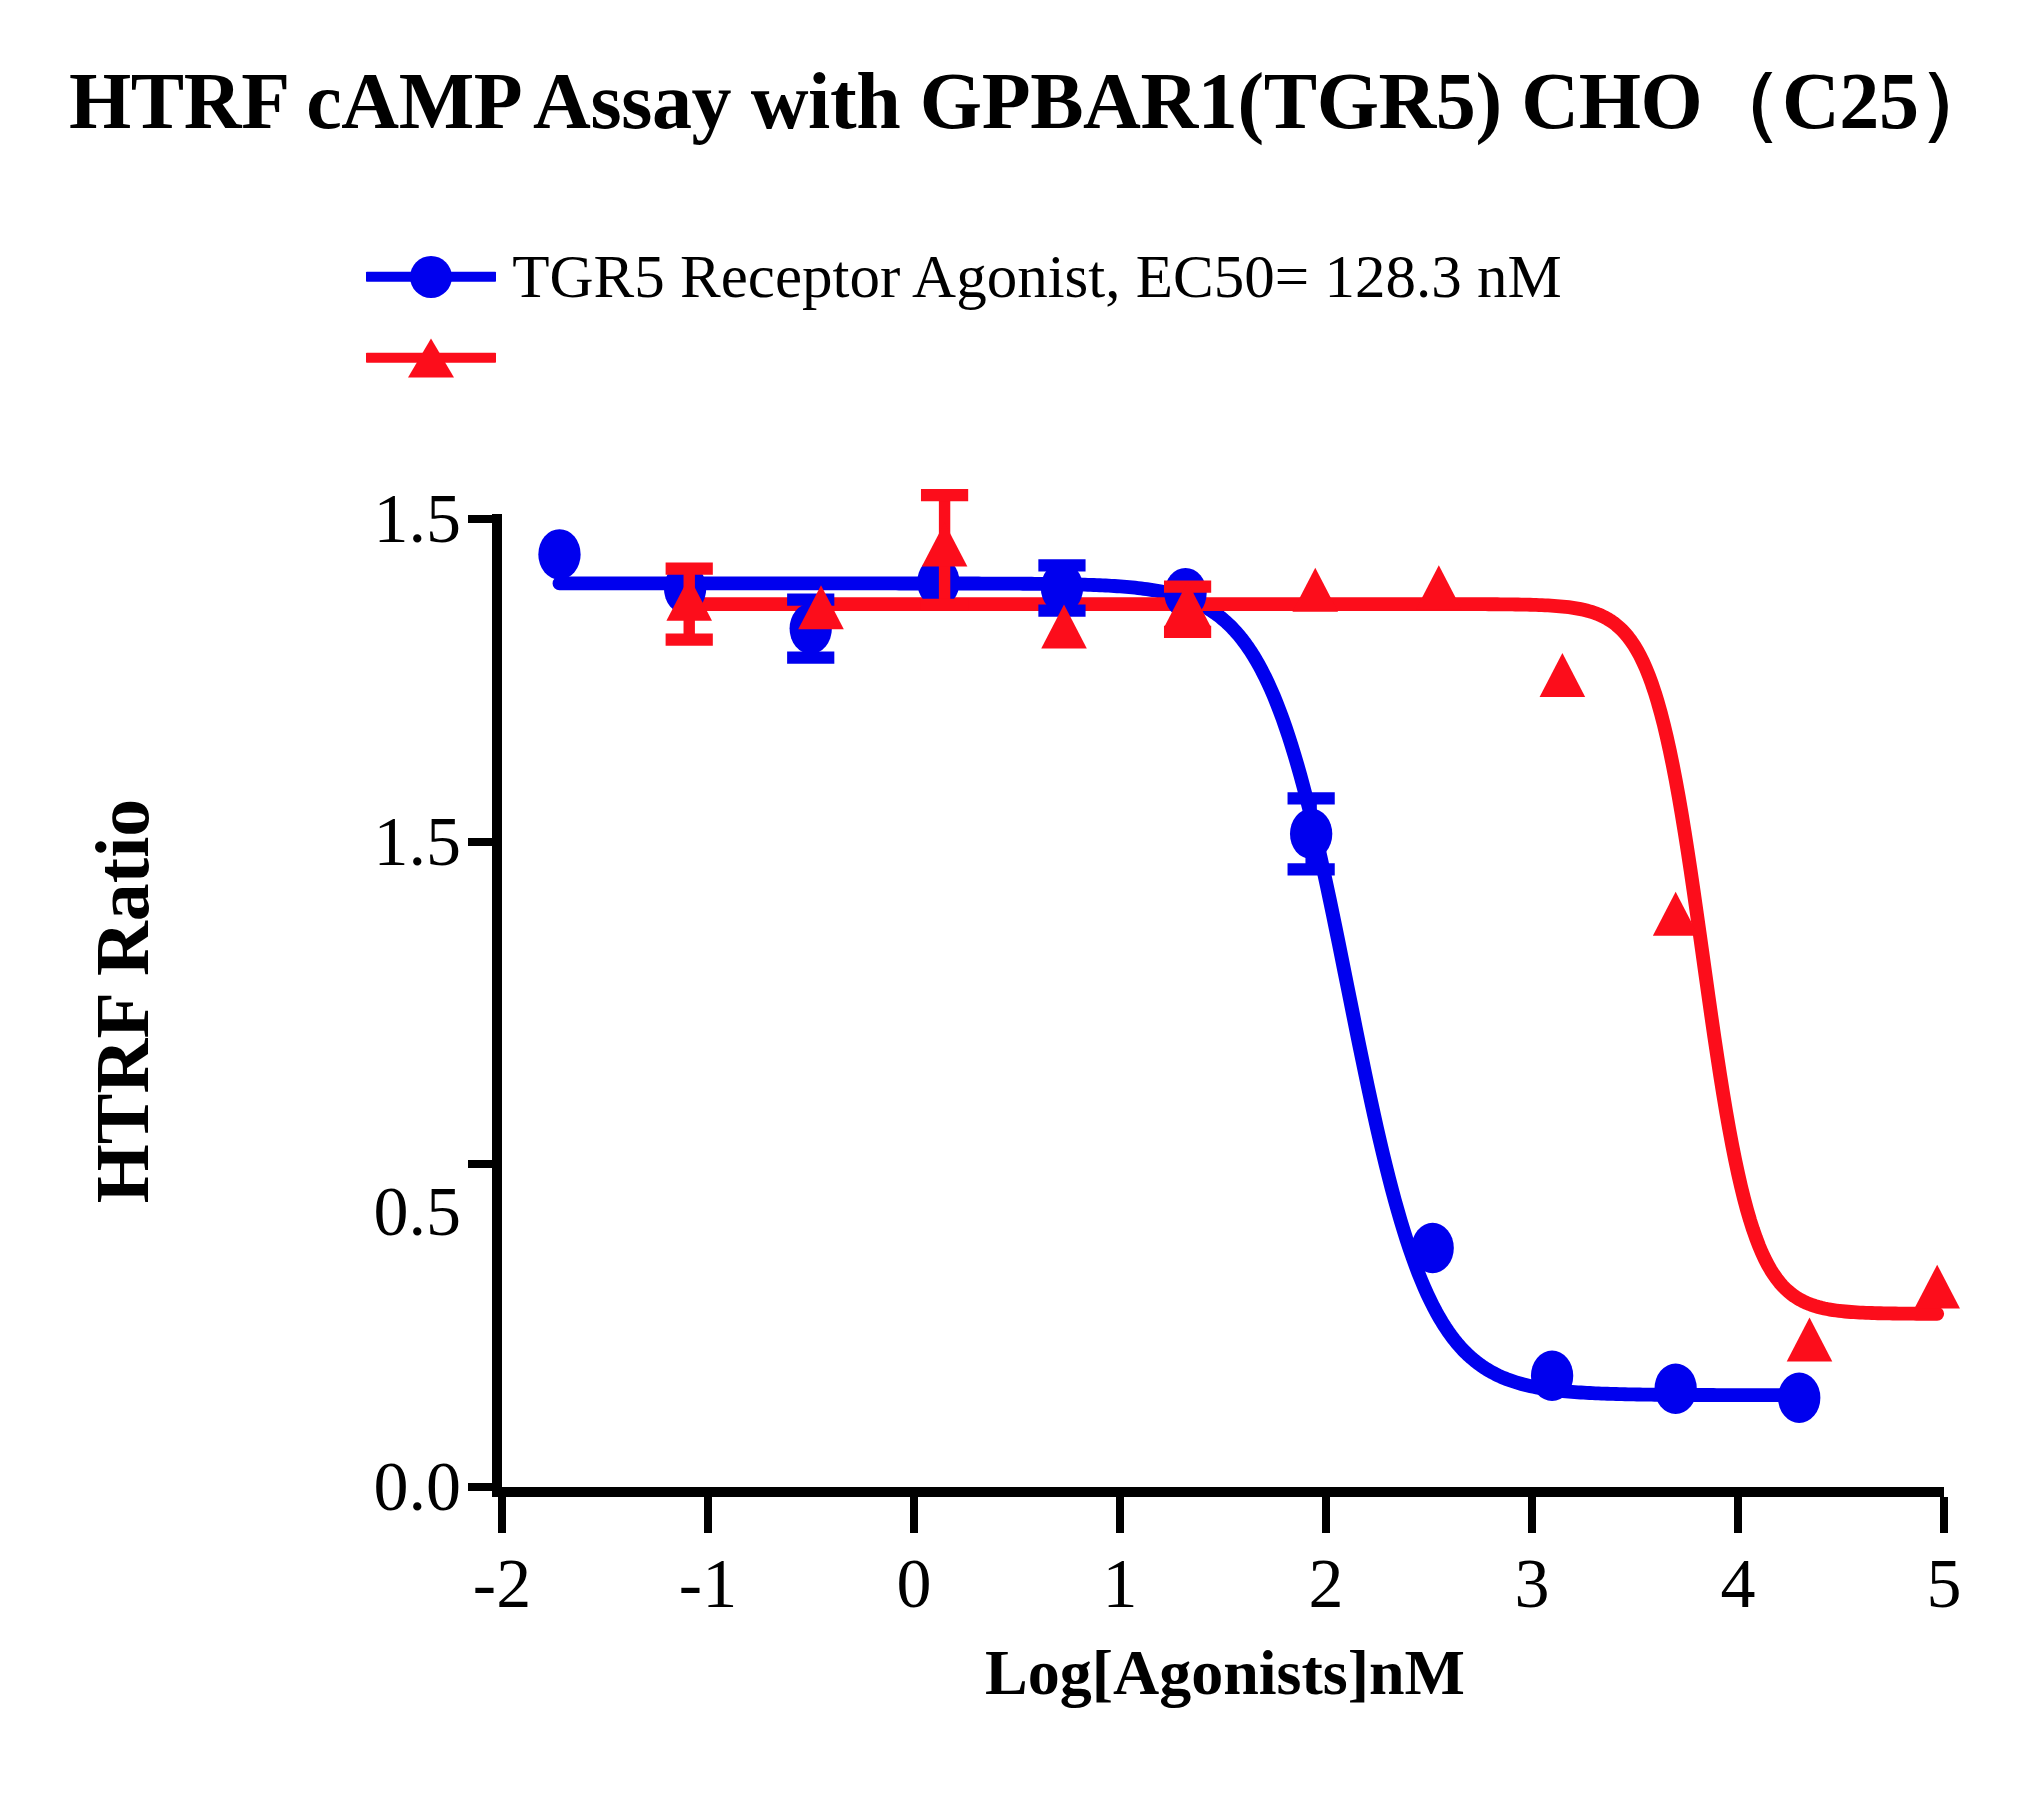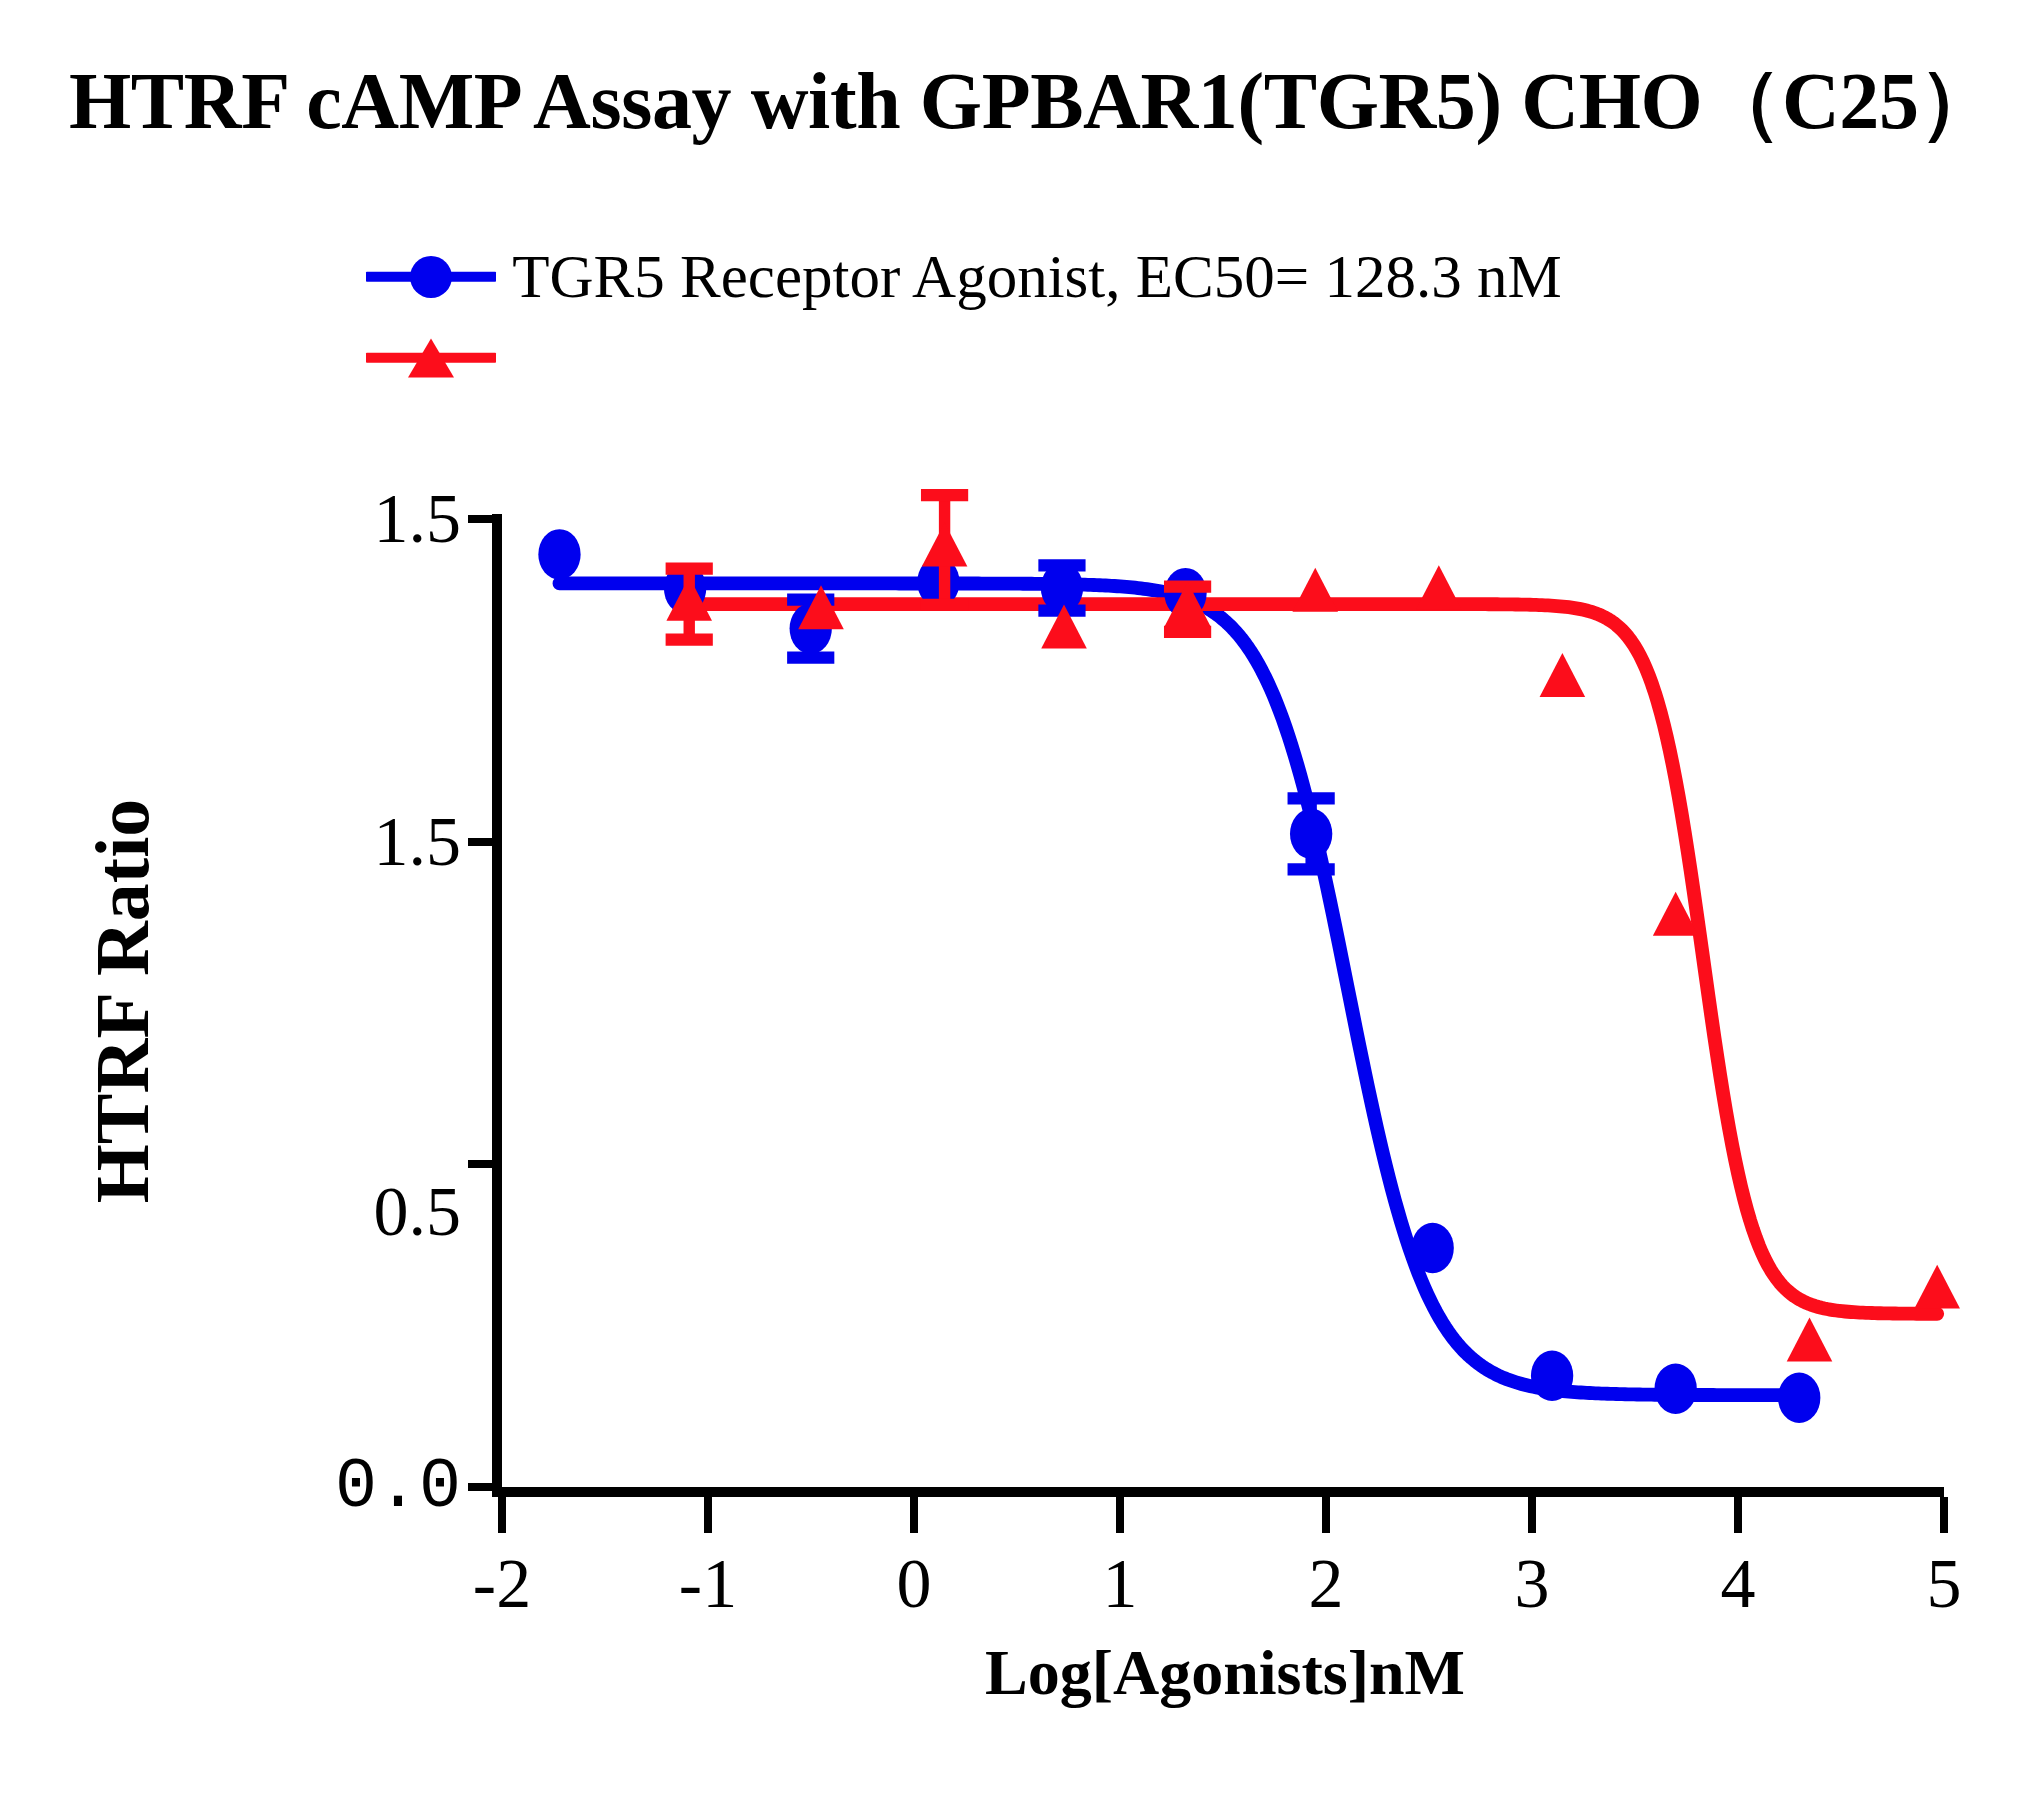--- a/index.html
+++ b/index.html
@@ -200,21 +200,21 @@
         <div class="legend-marker-triangle" style="border-bottom:39px solid #fc0d1b"></div>
       </div>
     </div>
   </div>
 
   <div id="plot-frame">
     <div id="y-axis-line"></div>
     <div id="x-axis-line"></div>
     <div id="y-ticks">
         <div class="y-tick" style="top: 964px;"></div>
-        <div class="y-tick-label" style="top: 968px; font-family: Liberation Mono, monospace;">0.0</div>
+        <div class="y-tick-label" style="top: 968px;">0.0</div>
         <div class="y-tick" style="top: 641px;"></div>
         <div class="y-tick-label" style="top: 645px; margin-top: 48px;">0.5</div>
         <div class="y-tick" style="top: 319px;"></div>
         <div class="y-tick-label" style="top: 323px;">1.5</div>
         <div class="y-tick" style="top: -4.1px;"></div>
         <div class="y-tick-label" style="top: 0px;">1.5</div>
       </div>
     <div id="x-ticks">
         <div class="x-tick" style="left: -4.1px;"></div>
         <div class="x-tick-label" style="left: 0px;">-2</div>

